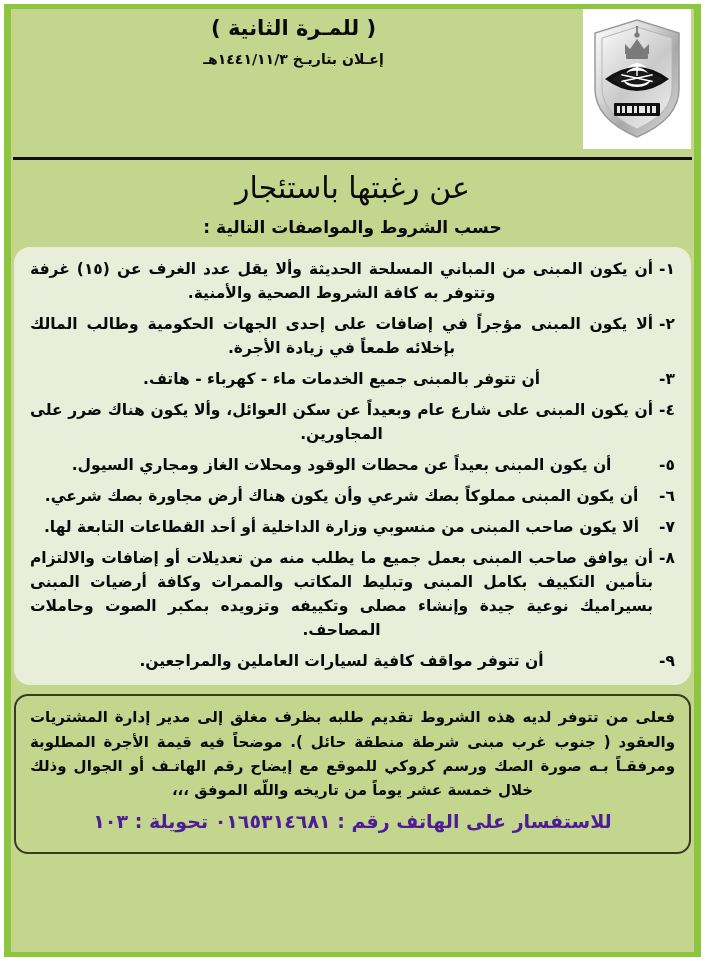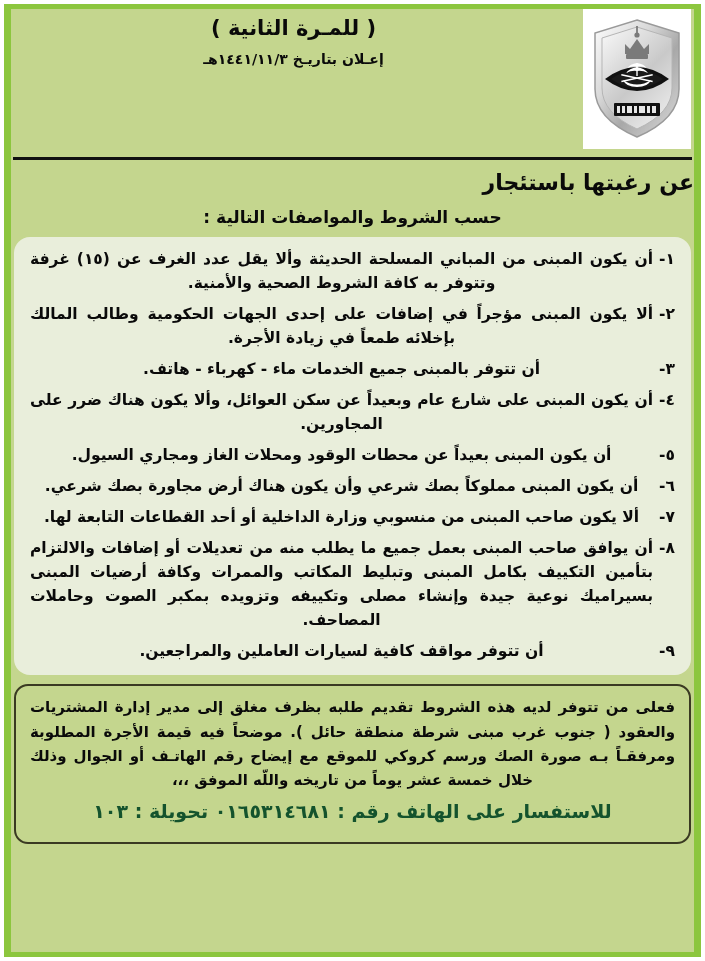--- a/index.html
+++ b/index.html
@@ -102,24 +102,23 @@
     margin: 8px 2px 0 2px;
   }
 
   
   .intro {
     text-align: center;
     color: #0a0a0a;
     padding-top: 10px;
   }
   .intro-1 {
-    font-size: 22px;
-    font-weight: bold;
-    font-family: "DejaVu Sans", sans-serif;
-    text-align: right;
+    font-size: 30px;
+    font-weight: normal;
+    font-family: "DejaVu Sans", sans-serif;
   }
   .intro-2 {
     font-size: 30px;
     font-weight: bold;
     margin-top: 12px;
     letter-spacing: -0.5px;
     font-family: "DejaVu Sans", sans-serif;
     white-space: nowrap;
   }
   .intro-3 {
@@ -176,21 +175,21 @@
     color: #0a0a0a;
     text-align: justify;
     text-align-last: center;
     font-family: "DejaVu Sans", sans-serif;
   }
   .footer-phone {
     margin-top: 8px;
     text-align: center;
     font-size: 19px;
     font-weight: bold;
-    color: #14532d;
+    color: #4c1d95;
     font-family: "DejaVu Sans", sans-serif;
     white-space: nowrap;
   }
 </style>
 </head>
 <body>
 
 <div id="page">
 
   <div class="frame-bar left"></div>

